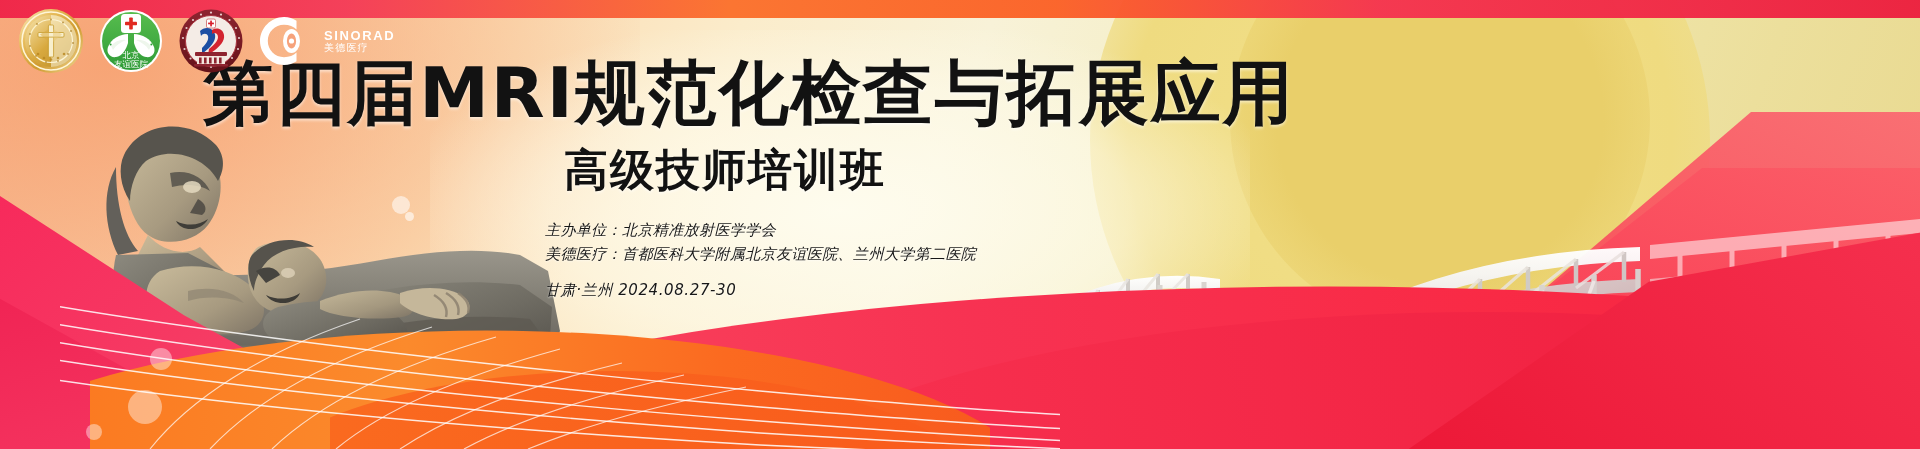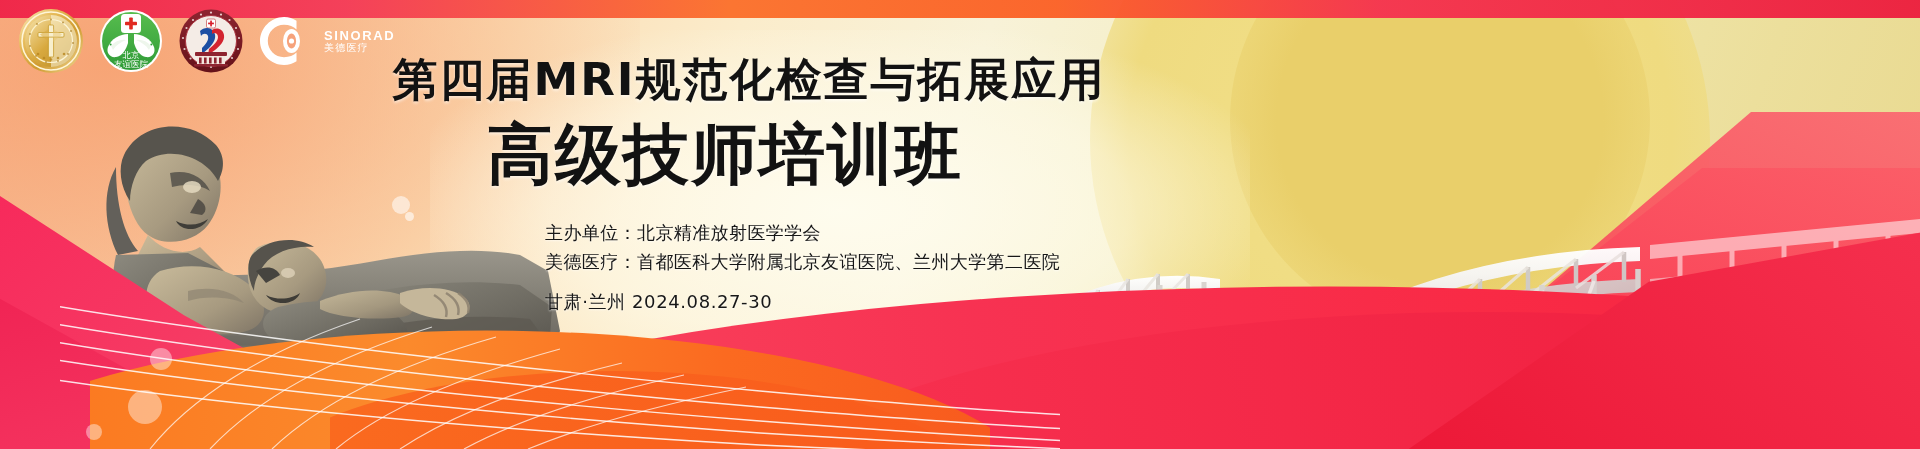--- a/index.html
+++ b/index.html
@@ -154,35 +154,36 @@
   }
   .title-line{
     font-family:"DejaVu Sans","Liberation Sans",sans-serif;
     font-weight:bold;
     color:#121212;
     letter-spacing:2px;
     line-height:1.08;
     white-space:nowrap;
     text-shadow:0 2px 3px rgba(255,255,255,.55);
   }
-  .title-line-1{font-size:45px;padding-left:48px;}
-  .title-line-2{font-size:66px;margin-top:14px;}
+  .title-line-1{font-size:70px;padding-left:48px;}
+  .title-line-2{font-size:44px;margin-top:14px;}
 
   
   .orginfo{
     position:absolute;left:545px;top:218px;z-index:30;
     font-family:"DejaVu Sans","Liberation Sans",sans-serif;
     color:#171717;
   }
   .orginfo .row{
-    font-size:18px;
+    font-size:15px;
     line-height:1.62;
     letter-spacing:.4px;
     white-space:nowrap;
     text-shadow:0 1px 2px rgba(255,255,255,.7);
+    font-style:italic;
   }
   .orginfo .row.place{
     margin-top:11px;
     letter-spacing:.6px;
   }
 </style>
 </head>
 <body>
 
 <div id="banner">

